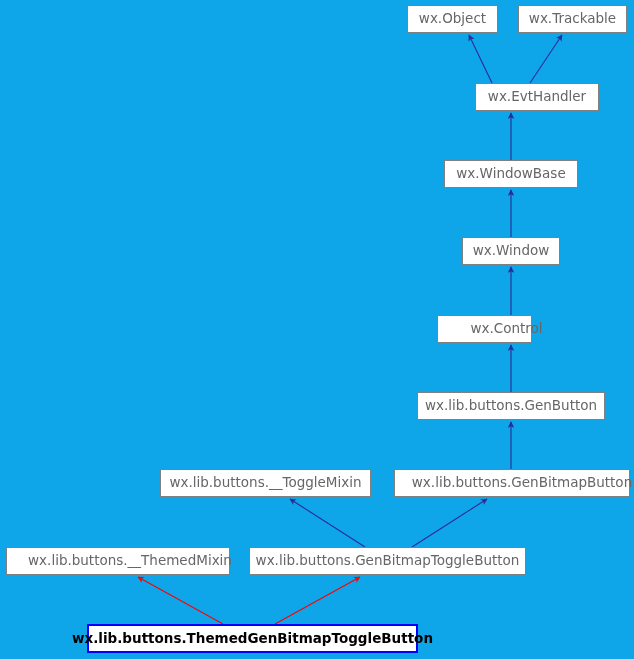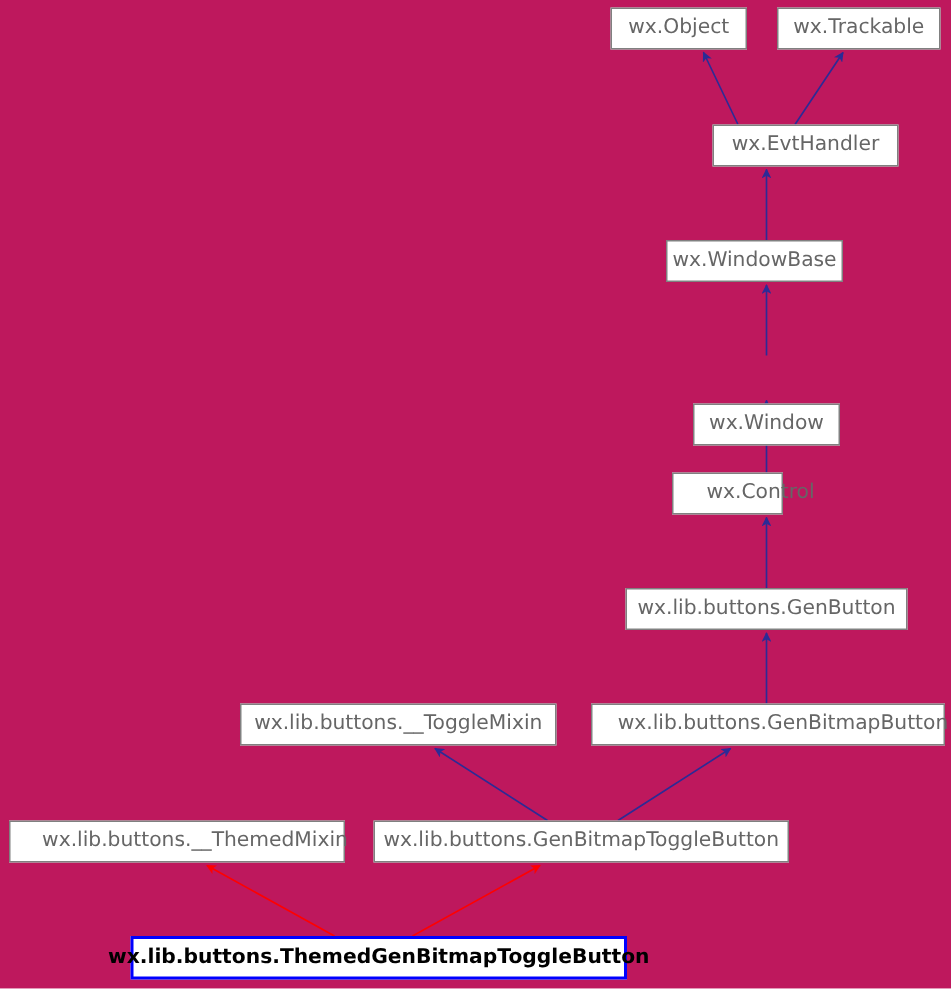--- a/index.html
+++ b/index.html
@@ -7,21 +7,21 @@
     padding: 0;
     background: #ffffff;
   }
   body {
     font-family: "DejaVu Sans", sans-serif;
   }
   #diagram {
     position: relative;
     width: 634px;
     height: 659px;
-    background: #be185d;
+    background: #0ea5e9;
     overflow: hidden;
     text-decoration: underline;
   }
   #edges {
     position: absolute;
     left: 0;
     top: 0;
     width: 634px;
     height: 659px;
     pointer-events: none;
@@ -75,27 +75,27 @@
   <div id="nodes">
       <div class="node" style="left: 407px; top: 5px; width: 91px; height: 28px;">
         <span>wx.Object</span>
       </div>
       <div class="node" style="left: 518px; top: 5px; width: 109px; height: 28px;">
         <span>wx.Trackable</span>
       </div>
       <div class="node" style="left: 475px; top: 83px; width: 124px; height: 28px;">
         <span>wx.EvtHandler</span>
       </div>
-      <div class="node" style="left: 444px; top: 160px; width: 118px; height: 28px;">
+      <div class="node" style="left: 444px; top: 160px; width: 134px; height: 28px;">
         <span>wx.WindowBase</span>
       </div>
-      <div class="node" style="left: 462px; top: 237px; width: 98px; height: 28px; margin-top: 32px;">
+      <div class="node" style="left: 462px; top: 237px; width: 98px; height: 28px;">
         <span>wx.Window</span>
       </div>
-      <div class="node" style="left: 448px; top: 315px; width: 74px; height: 28px; padding-left: 44px;">
+      <div class="node" style="left: 437px; top: 315px; width: 95px; height: 28px; padding-left: 44px;">
         <span>wx.Control</span>
       </div>
       <div class="node" style="left: 417px; top: 392px; width: 188px; height: 28px;">
         <span>wx.lib.buttons.GenButton</span>
       </div>
       <div class="node" style="left: 160px; top: 469px; width: 211px; height: 28px;">
         <span>wx.lib.buttons.__ToggleMixin</span>
       </div>
       <div class="node" style="left: 394px; top: 469px; width: 236px; height: 28px; padding-left: 20px;">
         <span>wx.lib.buttons.GenBitmapButton</span>

